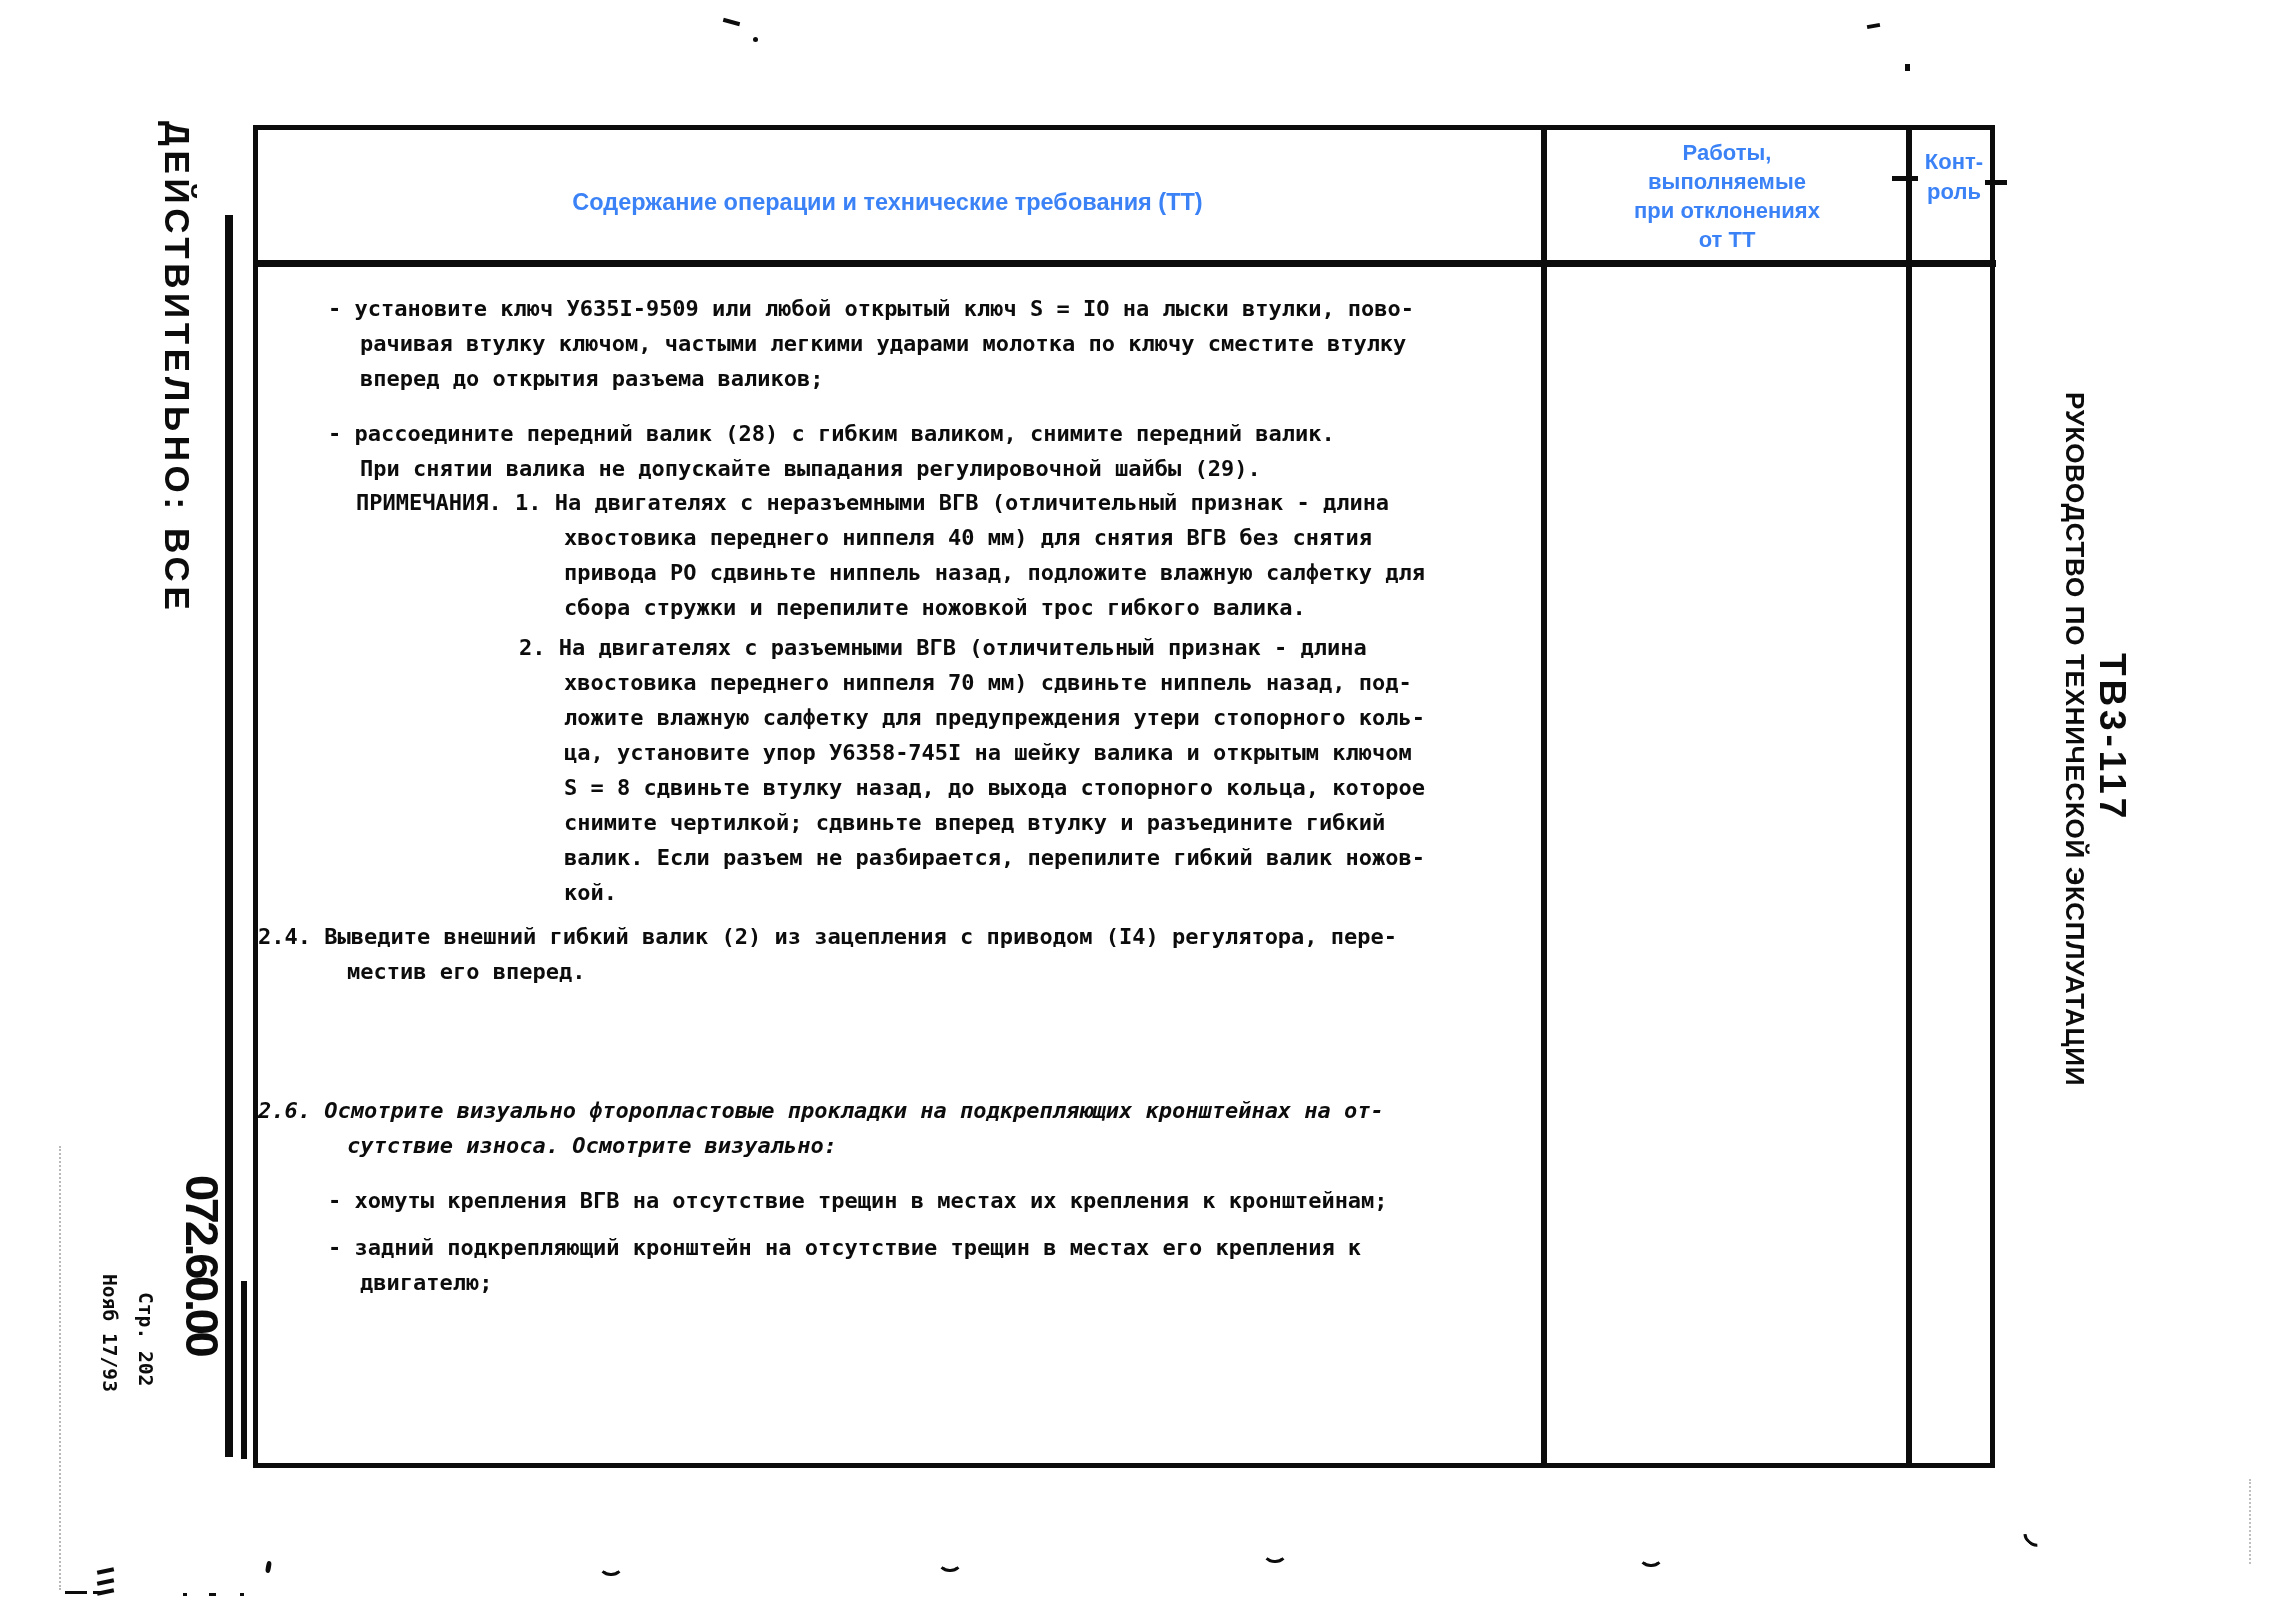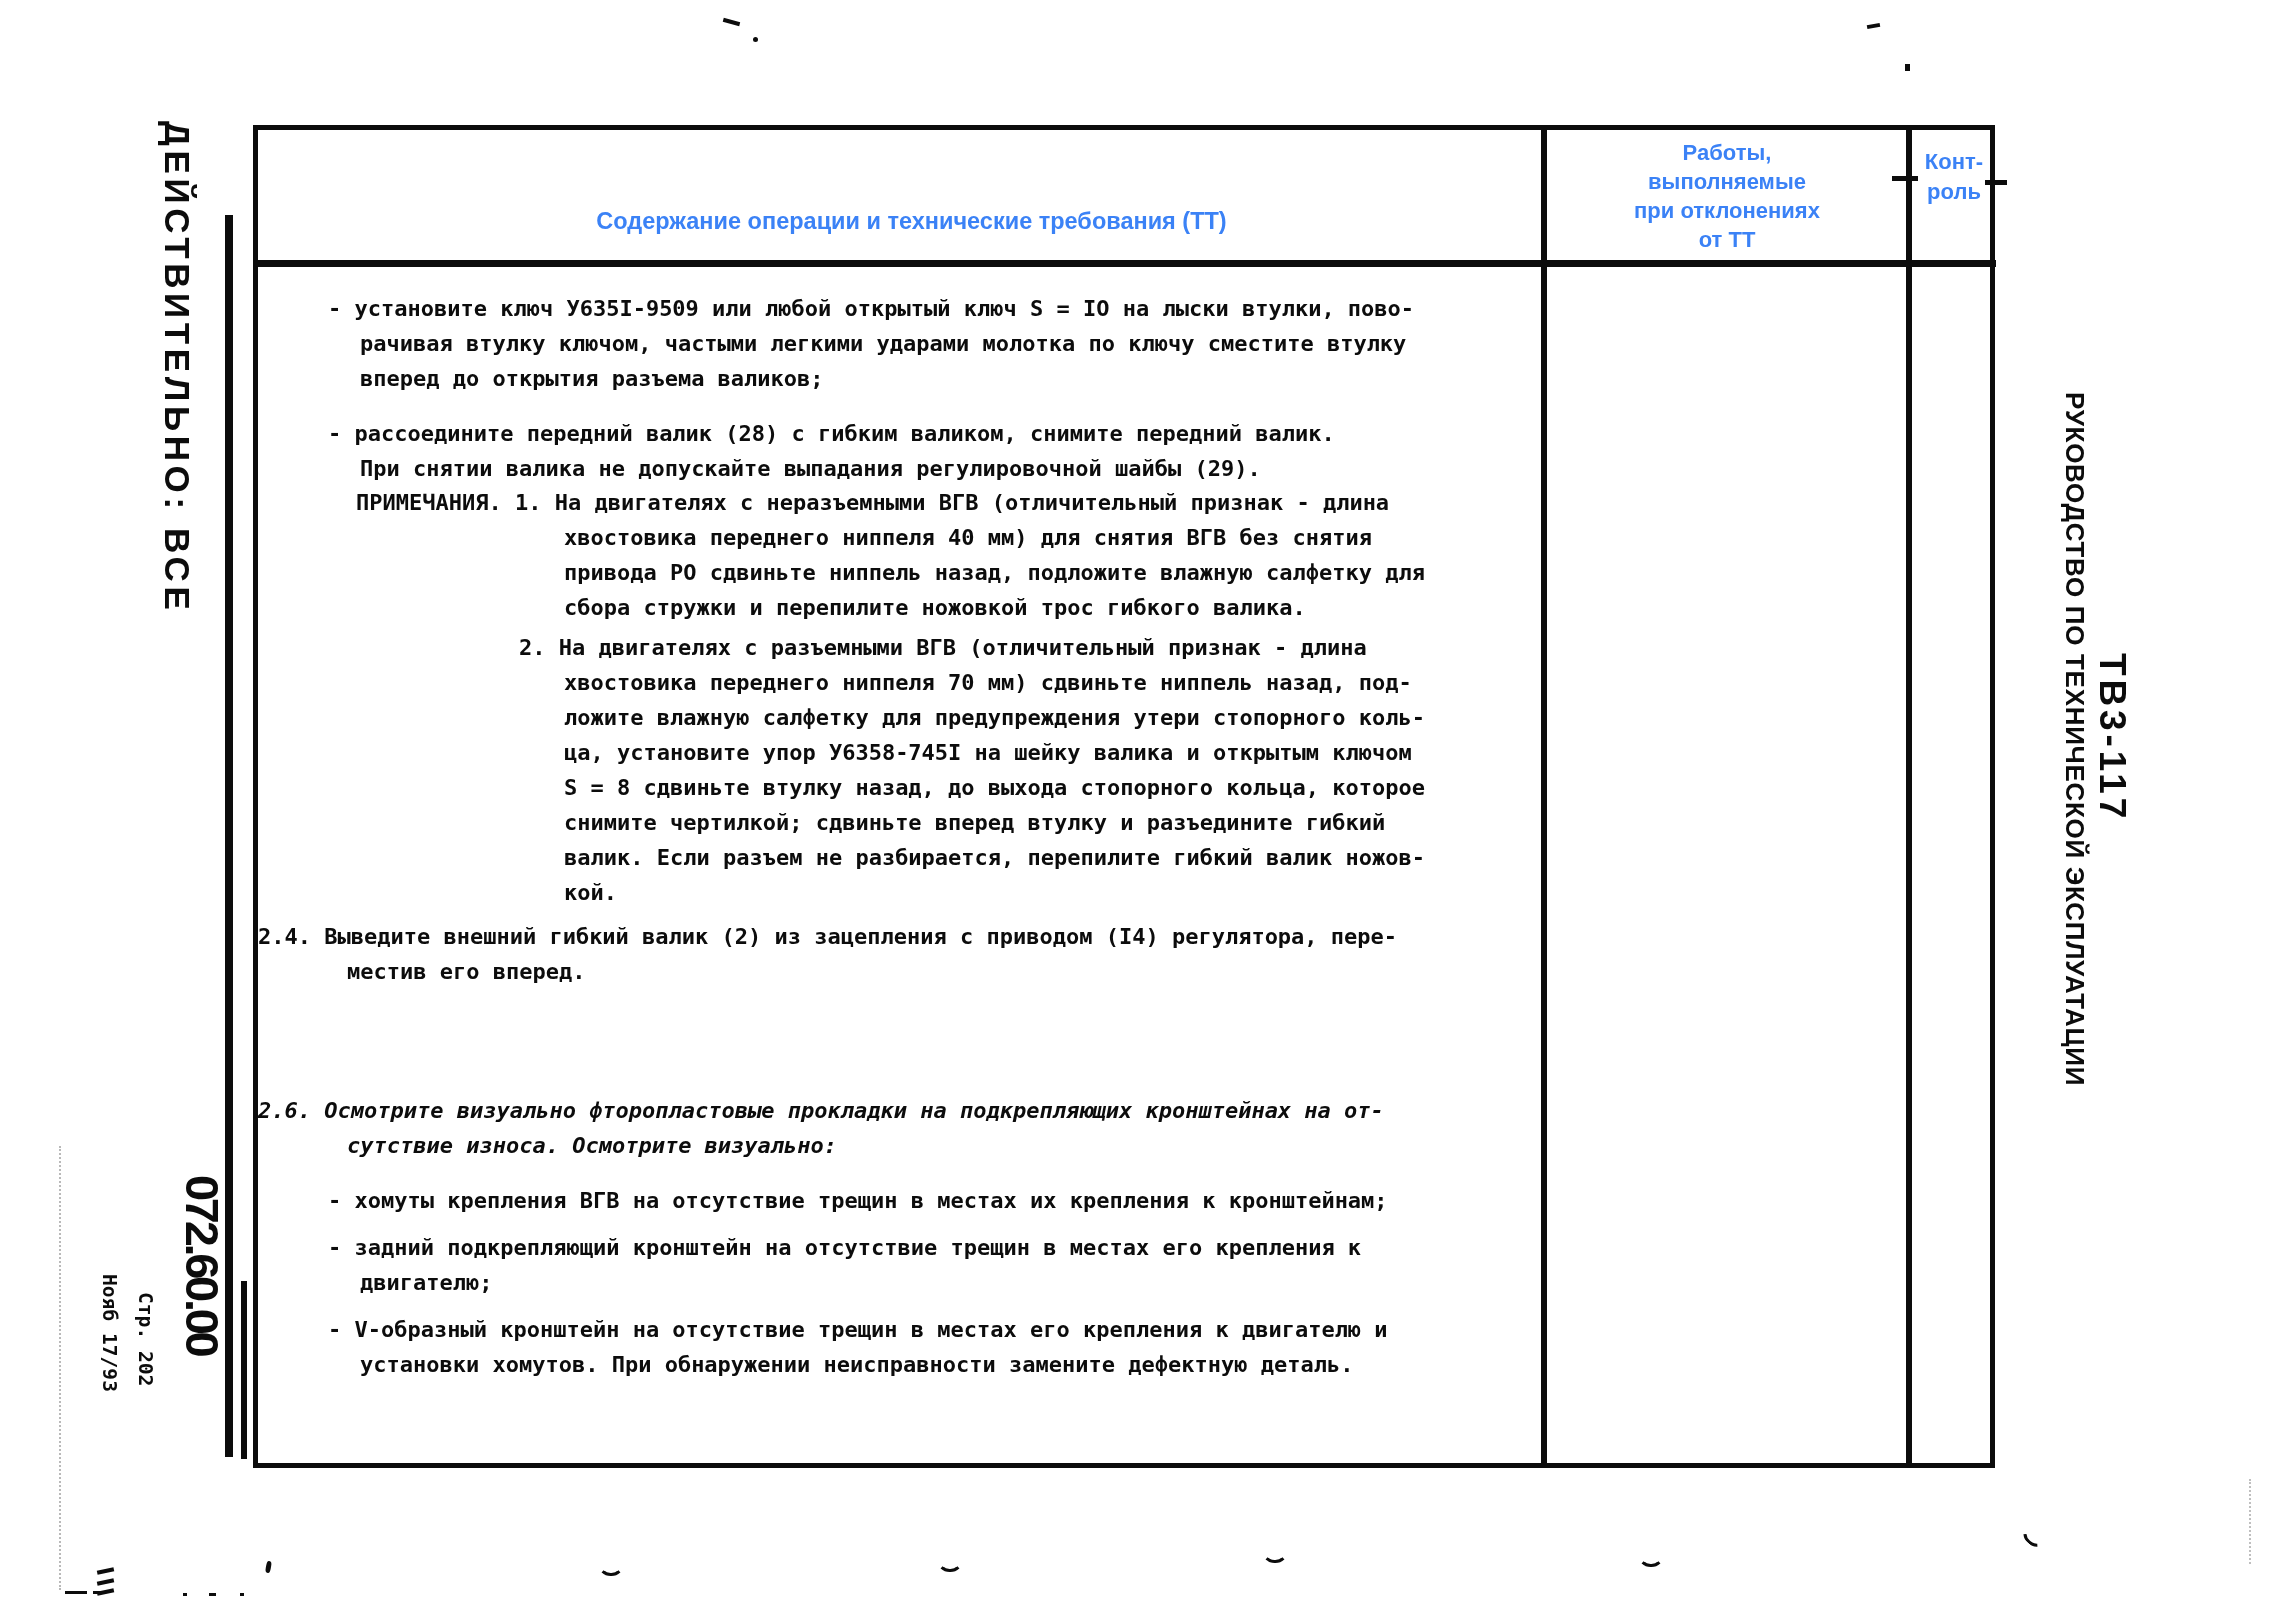--- a/index.html
+++ b/index.html
@@ -70,21 +70,21 @@
   <div class="ink" style="left:225px;top:215px;width:7.8px;height:1242px;"></div>
   <div class="ink" style="left:241px;top:1281px;width:5.9px;height:178px;"></div>
 
   <div class="box" style="left:253px;top:125px;width:1732px;height:1333px;"></div>
   <div class="ink" style="left:1541px;top:125px;width:5.9px;height:1343px;"></div>
   <div class="ink" style="left:1906px;top:125px;width:5.9px;height:1343px;"></div>
   <div class="ink" style="left:253px;top:260px;width:1743px;height:6.5px;"></div>
   <div class="ink" style="left:1892px;top:176px;width:26px;height:4.6px;"></div>
   <div class="ink" style="left:1985px;top:180px;width:22px;height:4.6px;"></div>
 
-  <div class="th th-main" style="left:272px;top:188px;width:1279px;margin-top:19px;">Содержание операции и технические требования (ТТ)</div>
+  <div class="th th-main" style="left:248px;top:188px;width:1279px;">Содержание операции и технические требования (ТТ)</div>
   <div class="th" style="left:1547px;top:138px;width:360px;">Работы,
 выполняемые
 при отклонениях
 от ТТ</div>
   <div class="th" style="left:1912px;top:147px;width:84px;line-height:30px;">Конт-
 роль</div>
 
   <p class="para p-bullet" style="top:291px;">- установите ключ У635I-9509 или любой открытый ключ S = IO на лыски втулки, пово-
 рачивая втулку ключом, частыми легкими ударами молотка по ключу сместите втулку
 вперед до открытия разъема валиков;</p>
@@ -102,22 +102,20 @@
 снимите чертилкой; сдвиньте вперед втулку и разъедините гибкий
 валик. Если разъем не разбирается, перепилите гибкий валик ножов-
 кой.</p>
   <p class="para p-section" style="top:919px;">2.4. Выведите внешний гибкий валик (2) из зацепления с приводом (I4) регулятора, пере-
 местив его вперед.</p>
   <p class="para p-section" style="top:1093px;font-style:italic;">2.6. Осмотрите визуально фторопластовые прокладки на подкрепляющих кронштейнах на от-
 сутствие износа. Осмотрите визуально:</p>
   <p class="para p-bullet" style="top:1183px;">- хомуты крепления ВГВ на отсутствие трещин в местах их крепления к кронштейнам;</p>
   <p class="para p-bullet" style="top:1230px;">- задний подкрепляющий кронштейн на отсутствие трещин в местах его крепления к
 двигателю;</p>
-  <p class="para p-bullet" style="top:1312px;">- V-образный кронштейн на отсутствие трещин в местах его крепления к двигателю и
-установки хомутов. При обнаружении неисправности замените дефектную деталь.</p>
 
   <div class="vert stamp-left" style="left:197px;top:121px;">ДЕЙСТВИТЕЛЬНО: ВСЕ</div>
 
   <div class="vert doc-code" style="left:230px;top:1175px;">072.60.00</div>
   <div class="vert small-stamp" style="left:157px;top:1292px;">Стр. 202</div>
   <div class="vert small-stamp" style="left:121px;top:1274px;">Нояб 17/93</div>
 
   <div class="vert manual" style="left:2090px;top:392px;">РУКОВОДСТВО ПО ТЕХНИЧЕСКОЙ ЭКСПЛУАТАЦИИ</div>
   <div class="vert model" style="left:2133px;top:653px;">ТВ3-117</div>
 

